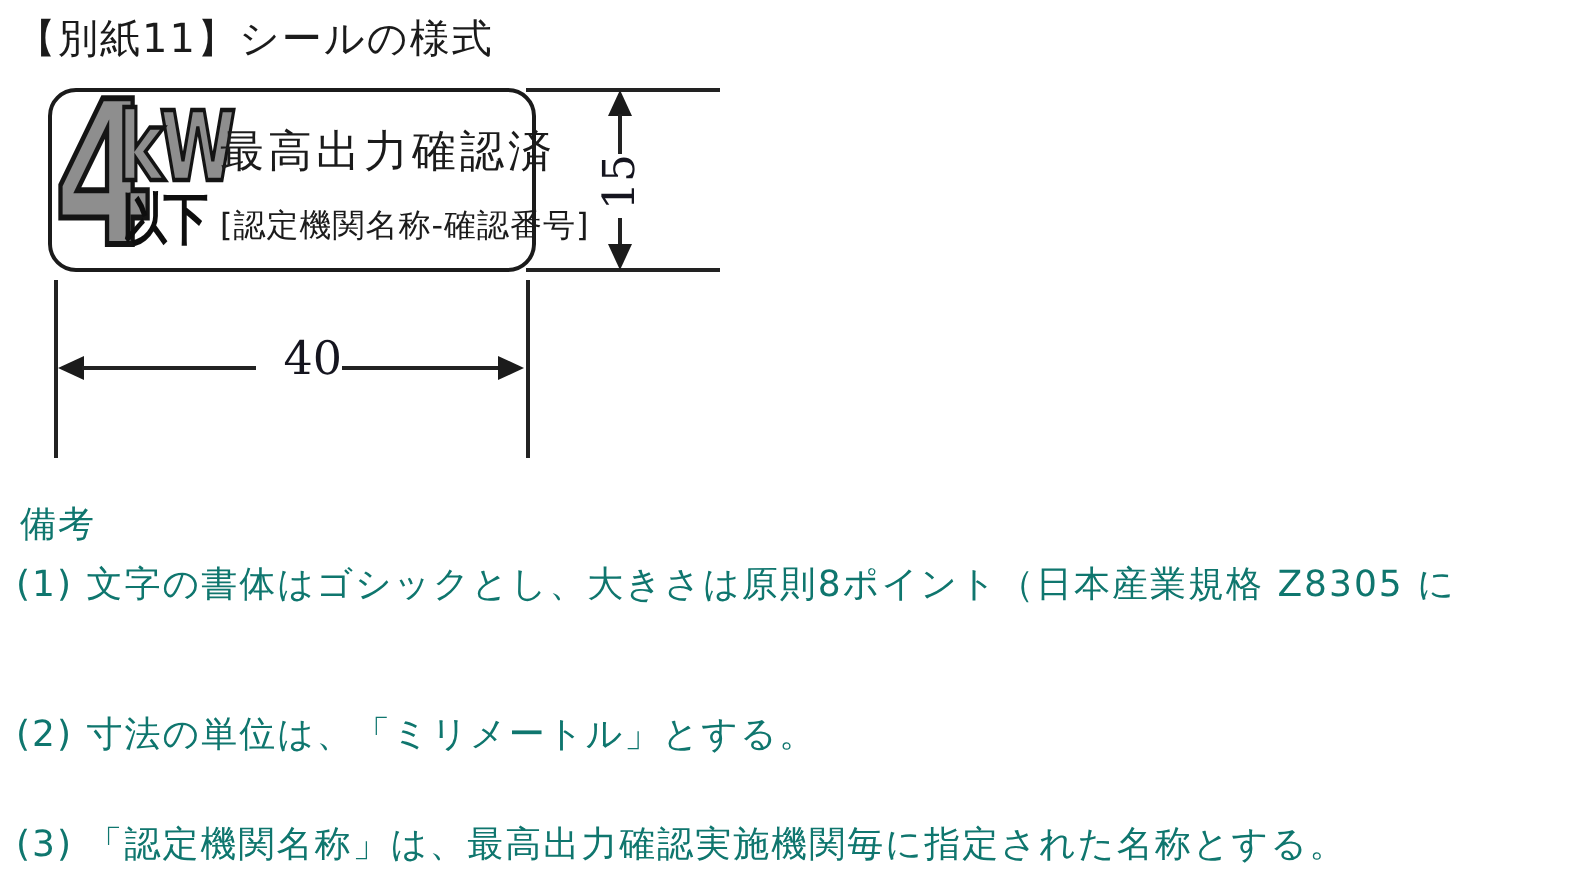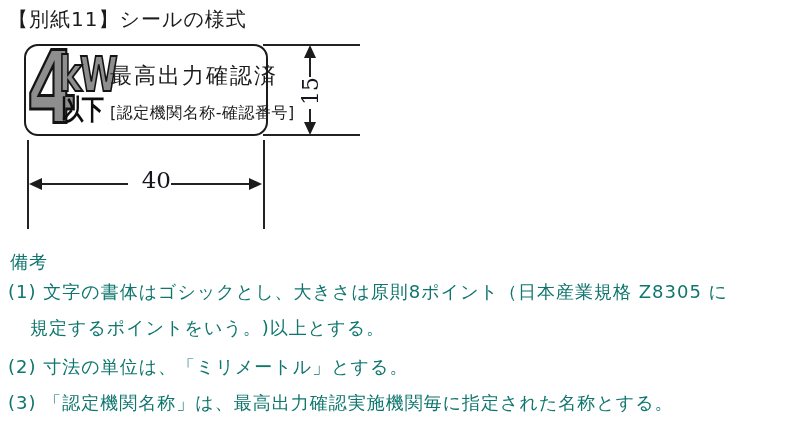--- a/index.html
+++ b/index.html
@@ -107,17 +107,16 @@
   <div class="abs vline" style="left:27px;  top:140px; height:89px;"></div>
   <div class="abs vline" style="left:263px; top:140px; height:89px;"></div>
   <div class="abs arrow arrow-left" style="left:29px;  top:178px;"></div>
   <div class="abs hline" style="left:41px;  top:183px; width:87px;"></div>
   <div class="abs hline" style="left:171px; top:183px; width:79px;"></div>
   <div class="abs arrow arrow-right" style="left:249px; top:178px;"></div>
   <div class="abs dimnum dim40">40</div>
 
   <div class="abs note" style="left:10px; top:250px;">備考</div>
   <div class="abs note" style="left:8px;  top:280px;">(1)  文字の書体はゴシックとし、大きさは原則8ポイント（日本産業規格 Z8305 に</div>
-  <div class="abs note" style="left:30px; top:316px;">規定するポイントをいう。)以上とする。</div>
   <div class="abs note" style="left:8px;  top:355px;text-align:right;">(2)  寸法の単位は、「ミリメートル」とする。</div>
-  <div class="abs note" style="left:8px;  top:391px;">(3) 「認定機関名称」は、最高出力確認実施機関毎に指定された名称とする。</div>
+  <div class="abs note" style="left:8px;  top:410px;">(3) 「認定機関名称」は、最高出力確認実施機関毎に指定された名称とする。</div>
 
 </div>
 
 </body></html>

